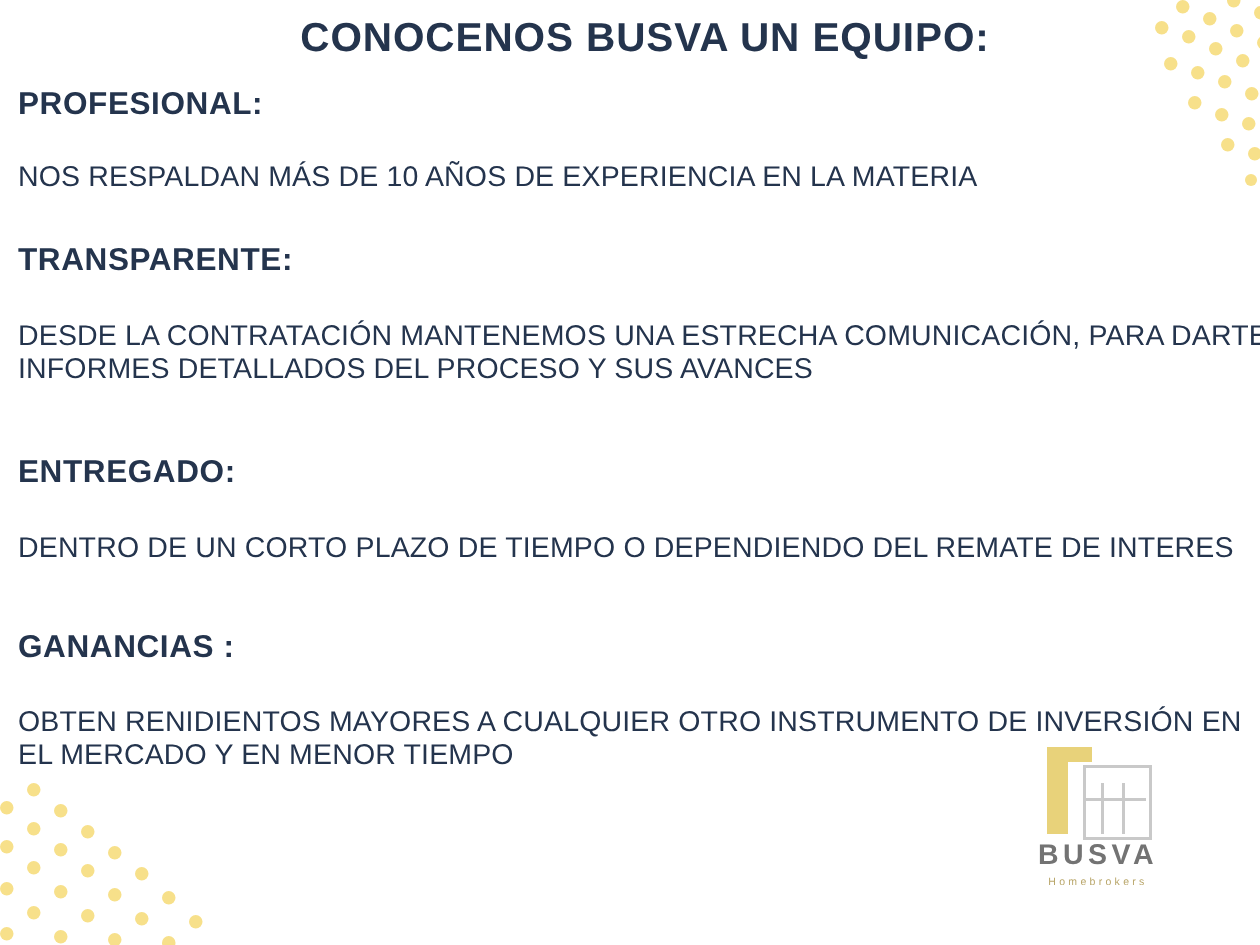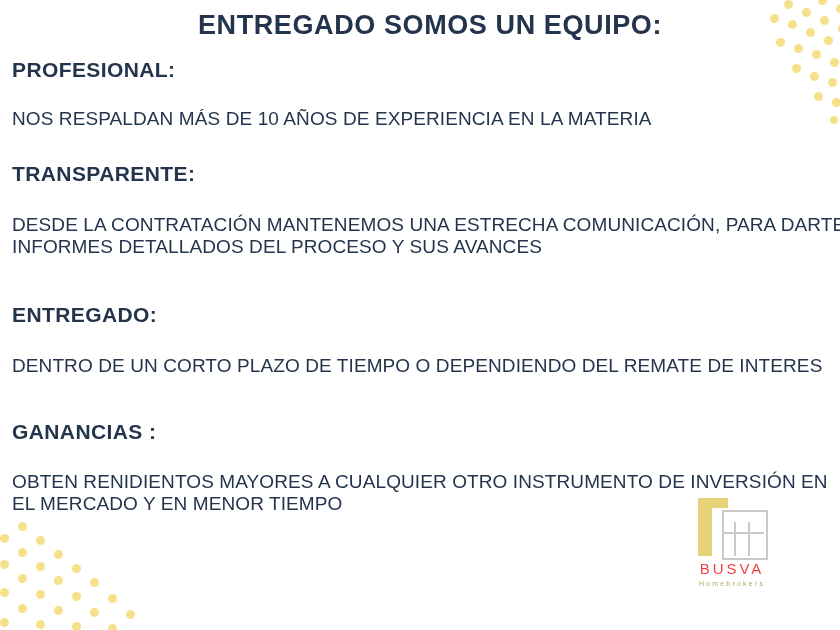--- a/index.html
+++ b/index.html
@@ -108,23 +108,23 @@
   .logo-mark .bar {
     position: absolute;
     background: #e8d27a;
   }
   .logo-mark .outline {
     position: absolute;
     border: 2px solid #c9c9c9;
   }
   .logo-name {
     text-align: center;
-    color: #ef4444;
-    font-weight: normal;
-    font-size: 15px;
+    color: #737373;
+    font-weight: bold;
+    font-size: 19px;
     letter-spacing: 3px;
     margin-top: 4px;
   }
   .logo-sub {
     text-align: center;
     color: #b9a66a;
     font-size: 7px;
     letter-spacing: 2.2px;
     margin-top: 3px;
   }
@@ -180,21 +180,21 @@
     <span style="left:100px; top:90px; width:9px; height:9px;"></span>
     <span style="left:136px; top:92px; width:9px; height:9px;"></span>
     <span style="left:10px; top:100px; width:9px; height:9px;"></span>
     <span style="left:46px; top:102px; width:9px; height:9px;"></span>
     <span style="left:82px; top:104px; width:9px; height:9px;"></span>
     <span style="left:118px; top:106px; width:9px; height:9px;"></span>
   </div>
 
   <div class="content">
 
-    <h1 class="title">ENTREGADO SOMOS UN EQUIPO:</h1>
+    <h1 class="title">CONOCENOS BUSVA UN EQUIPO:</h1>
 
     <div class="block b1">
       <div class="heading">PROFESIONAL:</div>
       <div class="body-text">NOS RESPALDAN MÁS DE 10 AÑOS DE EXPERIENCIA EN LA MATERIA</div>
     </div>
 
     <div class="block b2">
       <div class="heading">TRANSPARENTE:</div>
       <div class="body-text">DESDE LA CONTRATACIÓN MANTENEMOS UNA ESTRECHA COMUNICACIÓN, PARA DARTE INFORMES DETALLADOS DEL PROCESO Y SUS AVANCES</div>
     </div>

